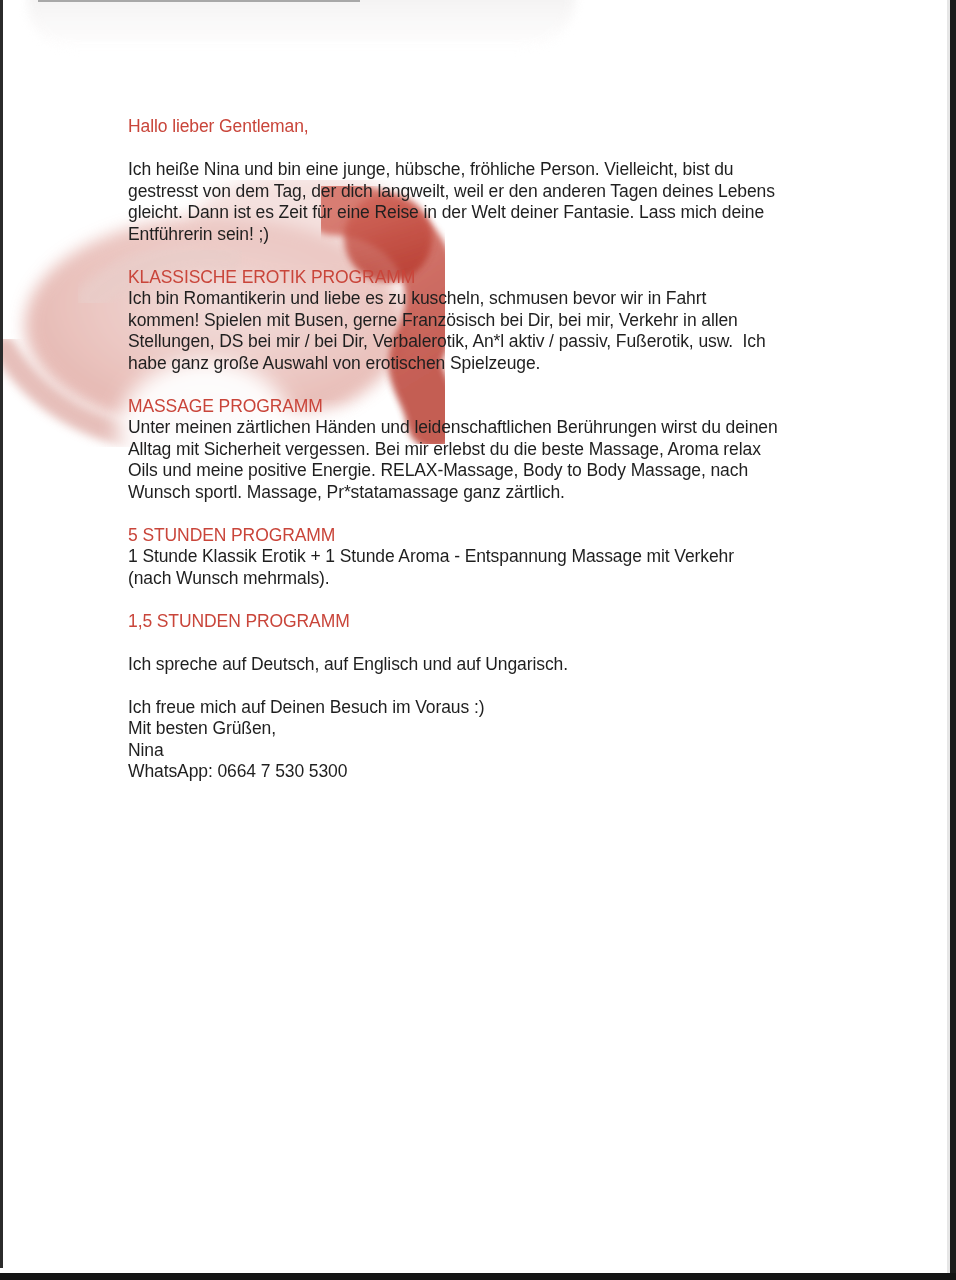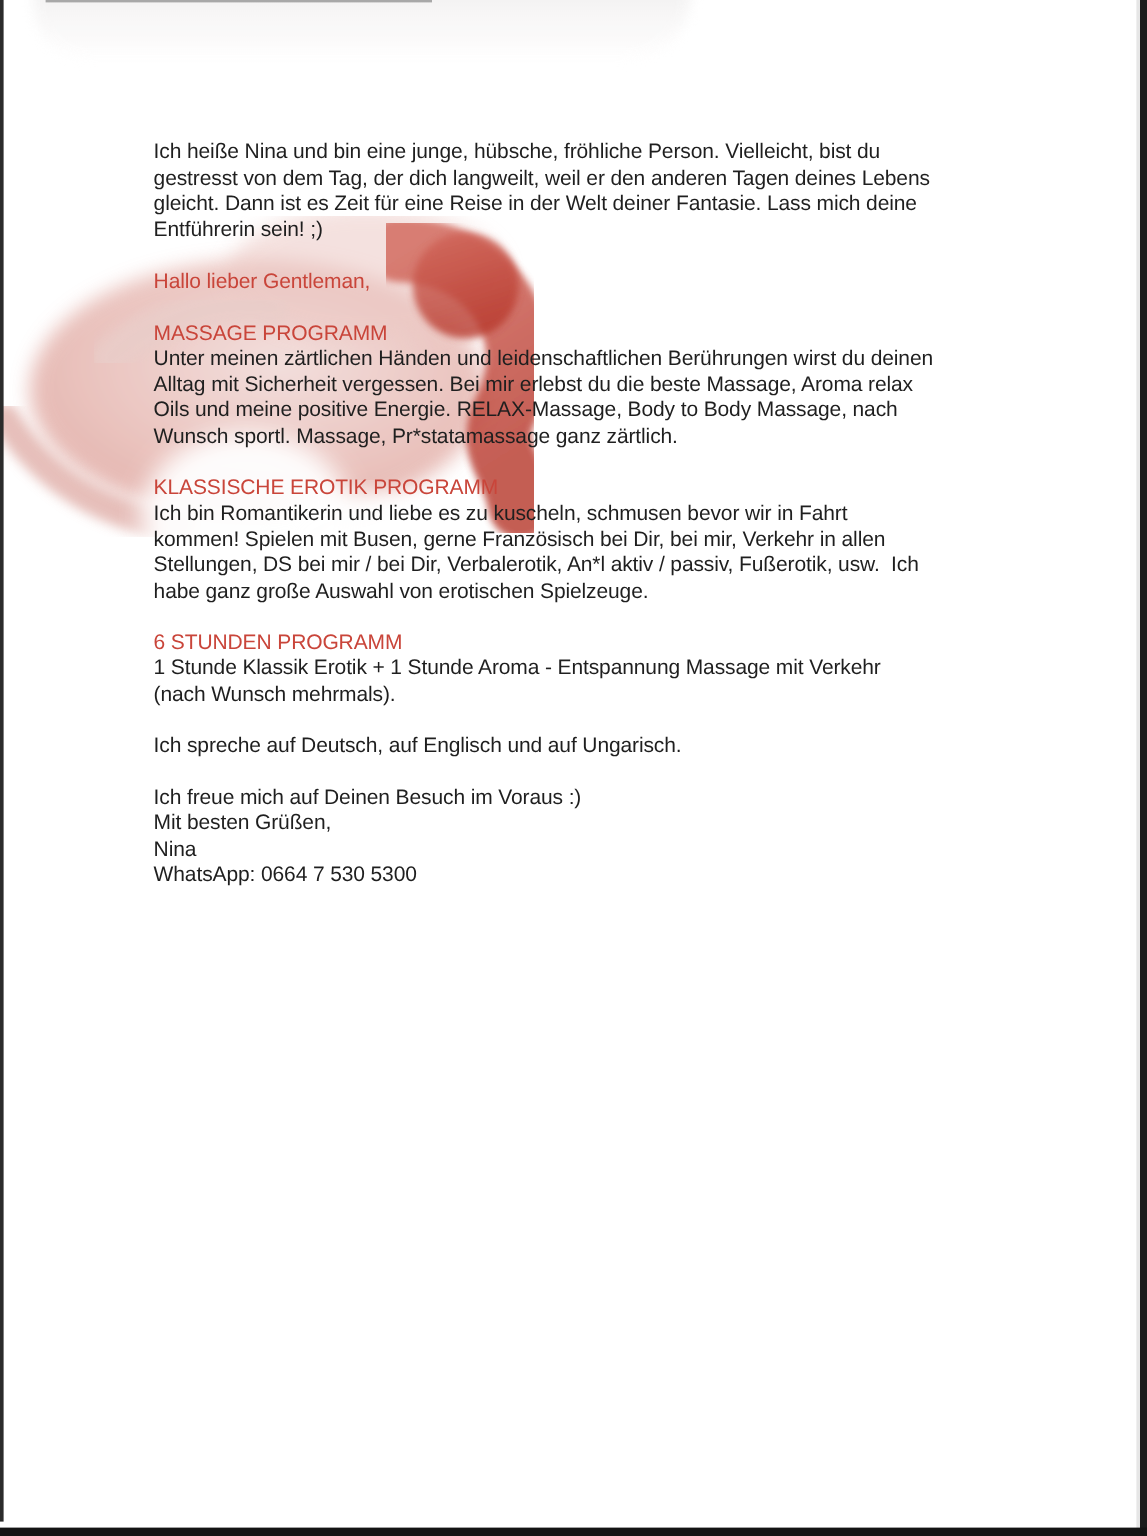--- a/index.html
+++ b/index.html
@@ -116,52 +116,53 @@
 
     <path d="M 332 28 C 412 30 452 98 422 160 C 404 196 428 204 434 242" fill="none" stroke="url(#commaGrad)" stroke-width="54" stroke-linecap="round" opacity="0.82" filter="url(#soft3)"></path>
     <circle cx="388" cy="58" r="44" fill="url(#commaGrad)" opacity="0.8" filter="url(#soft3)"></circle>
 
     <ellipse cx="205" cy="252" rx="88" ry="72" fill="#ffffff" opacity="0.95" filter="url(#soft10)"></ellipse>
     <ellipse cx="300" cy="268" rx="70" ry="40" fill="#ffffff" opacity="0.85" filter="url(#soft10)"></ellipse>
   </svg>
 
   <div class="letter">
 
+    <div class="block greeting">Hallo lieber Gentleman,</div>
+
     <div class="block lines">Ich heiße Nina und bin eine junge, hübsche, fröhliche Person. Vielleicht, bist du
 gestresst von dem Tag, der dich langweilt, weil er den anderen Tagen deines Lebens
 gleicht. Dann ist es Zeit für eine Reise in der Welt deiner Fantasie. Lass mich deine
 Entführerin sein! ;)</div>
 
-    <div class="block greeting">Hallo lieber Gentleman,</div>
 
 
+    <div class="block">
+      <div class="section-heading">KLASSISCHE EROTIK PROGRAMM</div>
+      <div class="section-body lines">Ich bin Romantikerin und liebe es zu kuscheln, schmusen bevor wir in Fahrt
+kommen! Spielen mit Busen, gerne Französisch bei Dir, bei mir, Verkehr in allen
+Stellungen, DS bei mir / bei Dir, Verbalerotik, An*l aktiv / passiv, Fußerotik, usw.  Ich
+habe ganz große Auswahl von erotischen Spielzeuge.</div>
+    </div>
 
     <div class="block">
       <div class="section-heading">MASSAGE PROGRAMM</div>
       <div class="section-body lines">Unter meinen zärtlichen Händen und leidenschaftlichen Berührungen wirst du deinen
 Alltag mit Sicherheit vergessen. Bei mir erlebst du die beste Massage, Aroma relax
 Oils und meine positive Energie. RELAX-Massage, Body to Body Massage, nach
 Wunsch sportl. Massage, Pr*statamassage ganz zärtlich.</div>
     </div>
 
     <div class="block">
-      <div class="section-heading">KLASSISCHE EROTIK PROGRAMM</div>
-      <div class="section-body lines">Ich bin Romantikerin und liebe es zu kuscheln, schmusen bevor wir in Fahrt
-kommen! Spielen mit Busen, gerne Französisch bei Dir, bei mir, Verkehr in allen
-Stellungen, DS bei mir / bei Dir, Verbalerotik, An*l aktiv / passiv, Fußerotik, usw.  Ich
-habe ganz große Auswahl von erotischen Spielzeuge.</div>
-    </div>
-
-    <div class="block">
-      <div class="section-heading">6 STUNDEN PROGRAMM</div>
+      <div class="section-heading">5 STUNDEN PROGRAMM</div>
       <div class="section-body lines">1 Stunde Klassik Erotik + 1 Stunde Aroma - Entspannung Massage mit Verkehr
 (nach Wunsch mehrmals).</div>
     </div>
 
     <div class="block">
+      <div class="section-heading">1,5 STUNDEN PROGRAMM</div>
     </div>
 
     <div class="block">Ich spreche auf Deutsch, auf Englisch und auf Ungarisch.</div>
 
     <div class="block lines">Ich freue mich auf Deinen Besuch im Voraus :)
 Mit besten Grüßen,
 Nina
 WhatsApp: 0664 7 530 5300</div>
 
   </div>

